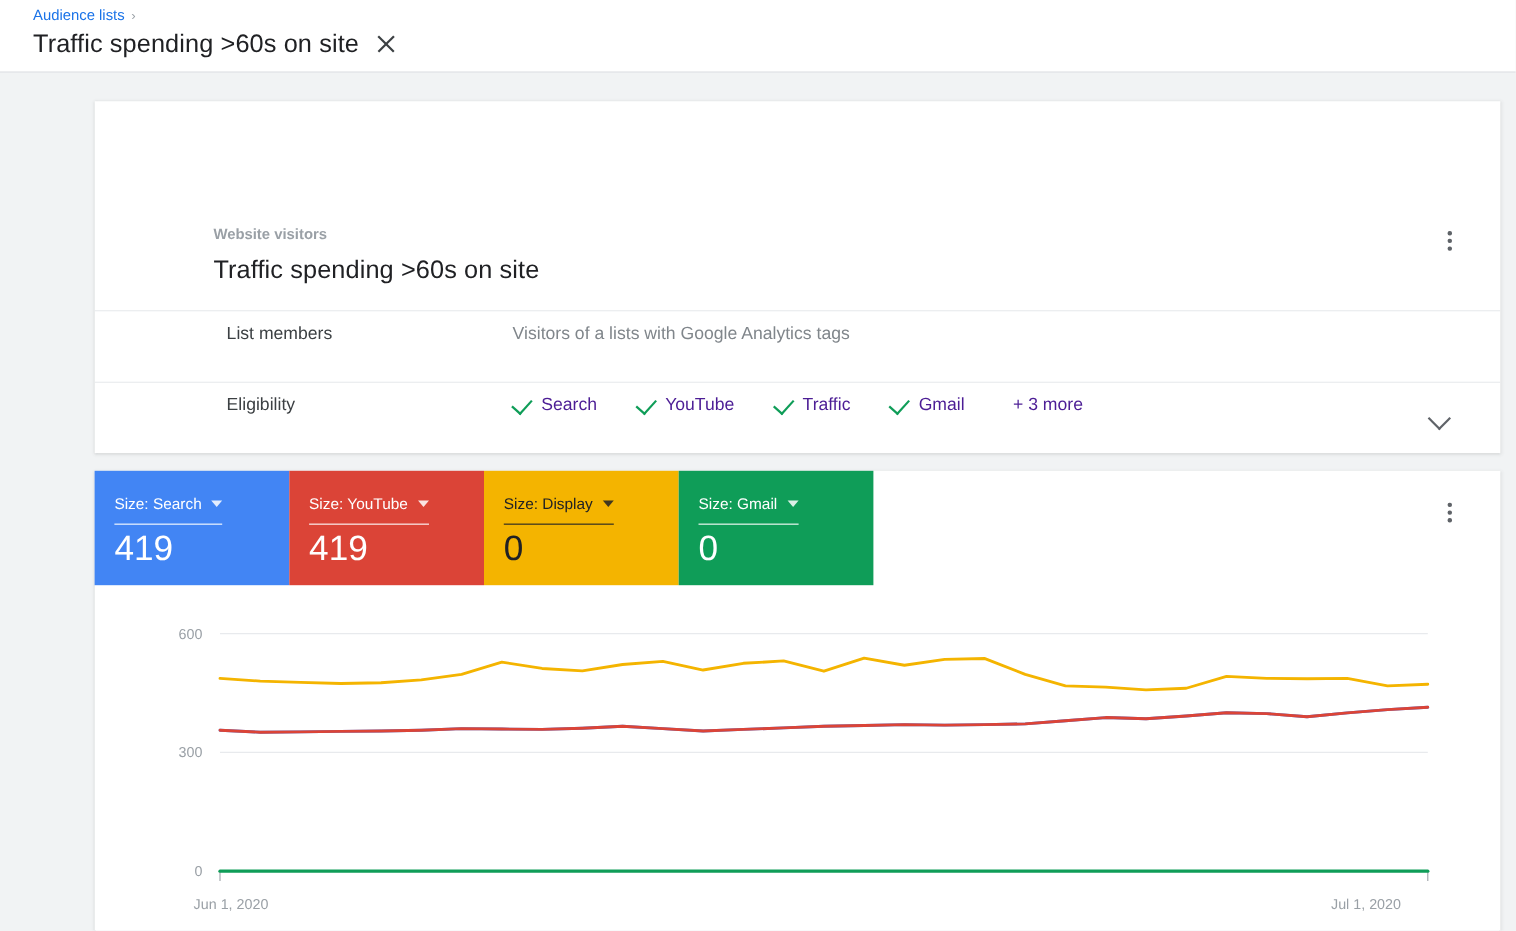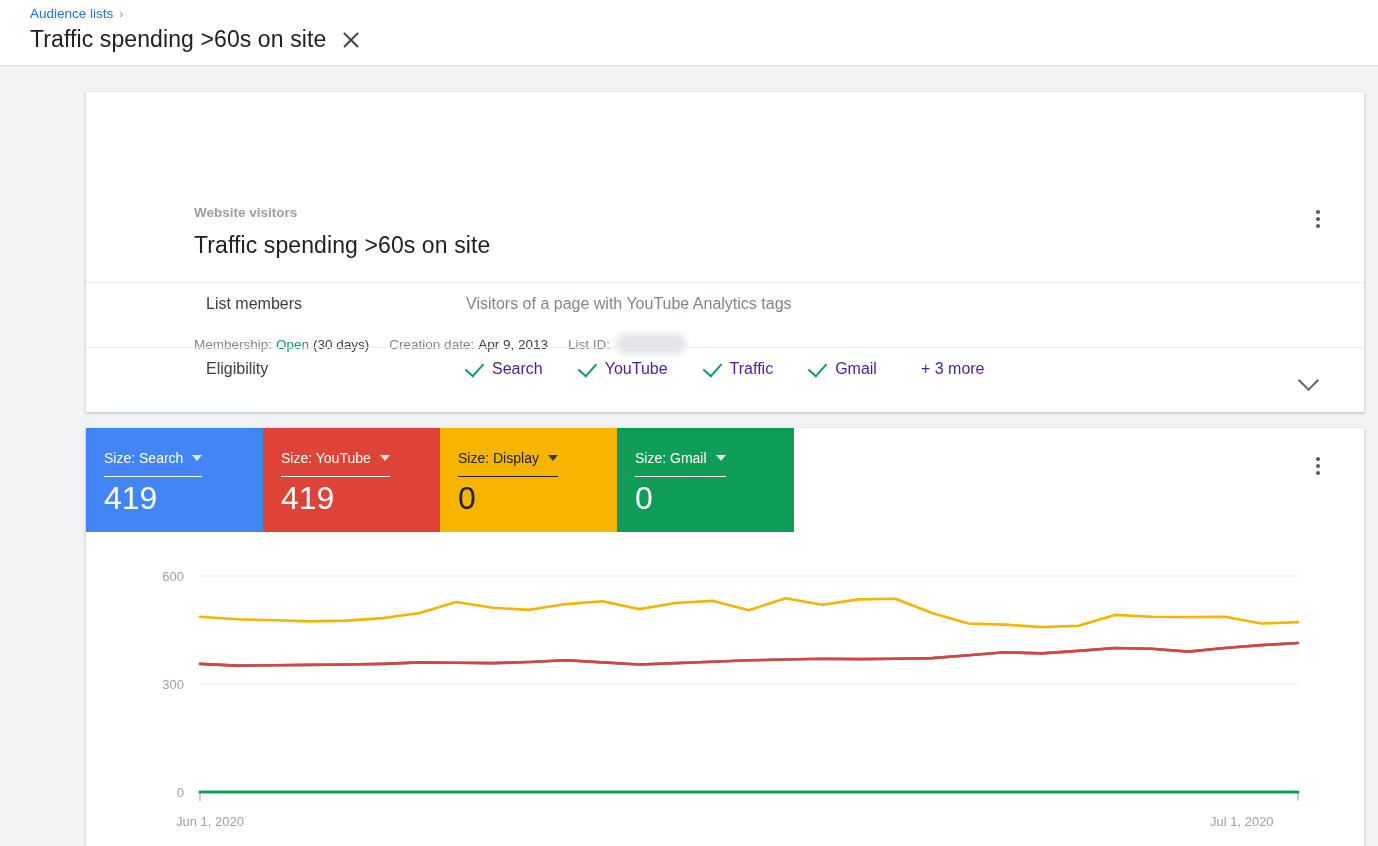--- a/index.html
+++ b/index.html
@@ -178,40 +178,25 @@
     <span></span>
       <span></span>
       <span></span>
   </div>
 
   <div style="position:absolute; left:108px; top:113px;" class="label-small">Website visitors</div>
 
   <div style="position:absolute; left:108px; top:140px;" class="audience-name">Traffic spending &gt;60s on site</div>
 
 
-  <div class="meta-row">
-    <span class="meta-item">
-      <span>Membership:</span>
-      <span class="meta-open">Open</span>
-      <span class="meta-paren">(30 days)</span>
-    </span>
-    <span class="meta-item">
-      <span>Creation date:</span>
-      <span class="meta-strong">Apr 9, 2013</span>
-    </span>
-    <span class="meta-item">
-      <span>List ID:</span>
-      <span class="redacted"></span>
-    </span>
-  </div>
 
   <div class="divider" style="top:190px;"></div>
 
   <div class="row-label" style="top:203px;">List members</div>
-  <div class="row-value" style="top:203px;">Visitors of a page with YouTube Analytics tags</div>
+  <div class="row-value" style="top:203px;">Visitors of a lists with Google Analytics tags</div>
 
   <div class="divider" style="top:255px;"></div>
 
   <div class="row-label" style="top:268px;">Eligibility</div>
 
   <div class="elig-list" style="top:268px;">
     <span class="elig-item">
       <span class="check"></span>
       <span>Search</span>
     </span>

